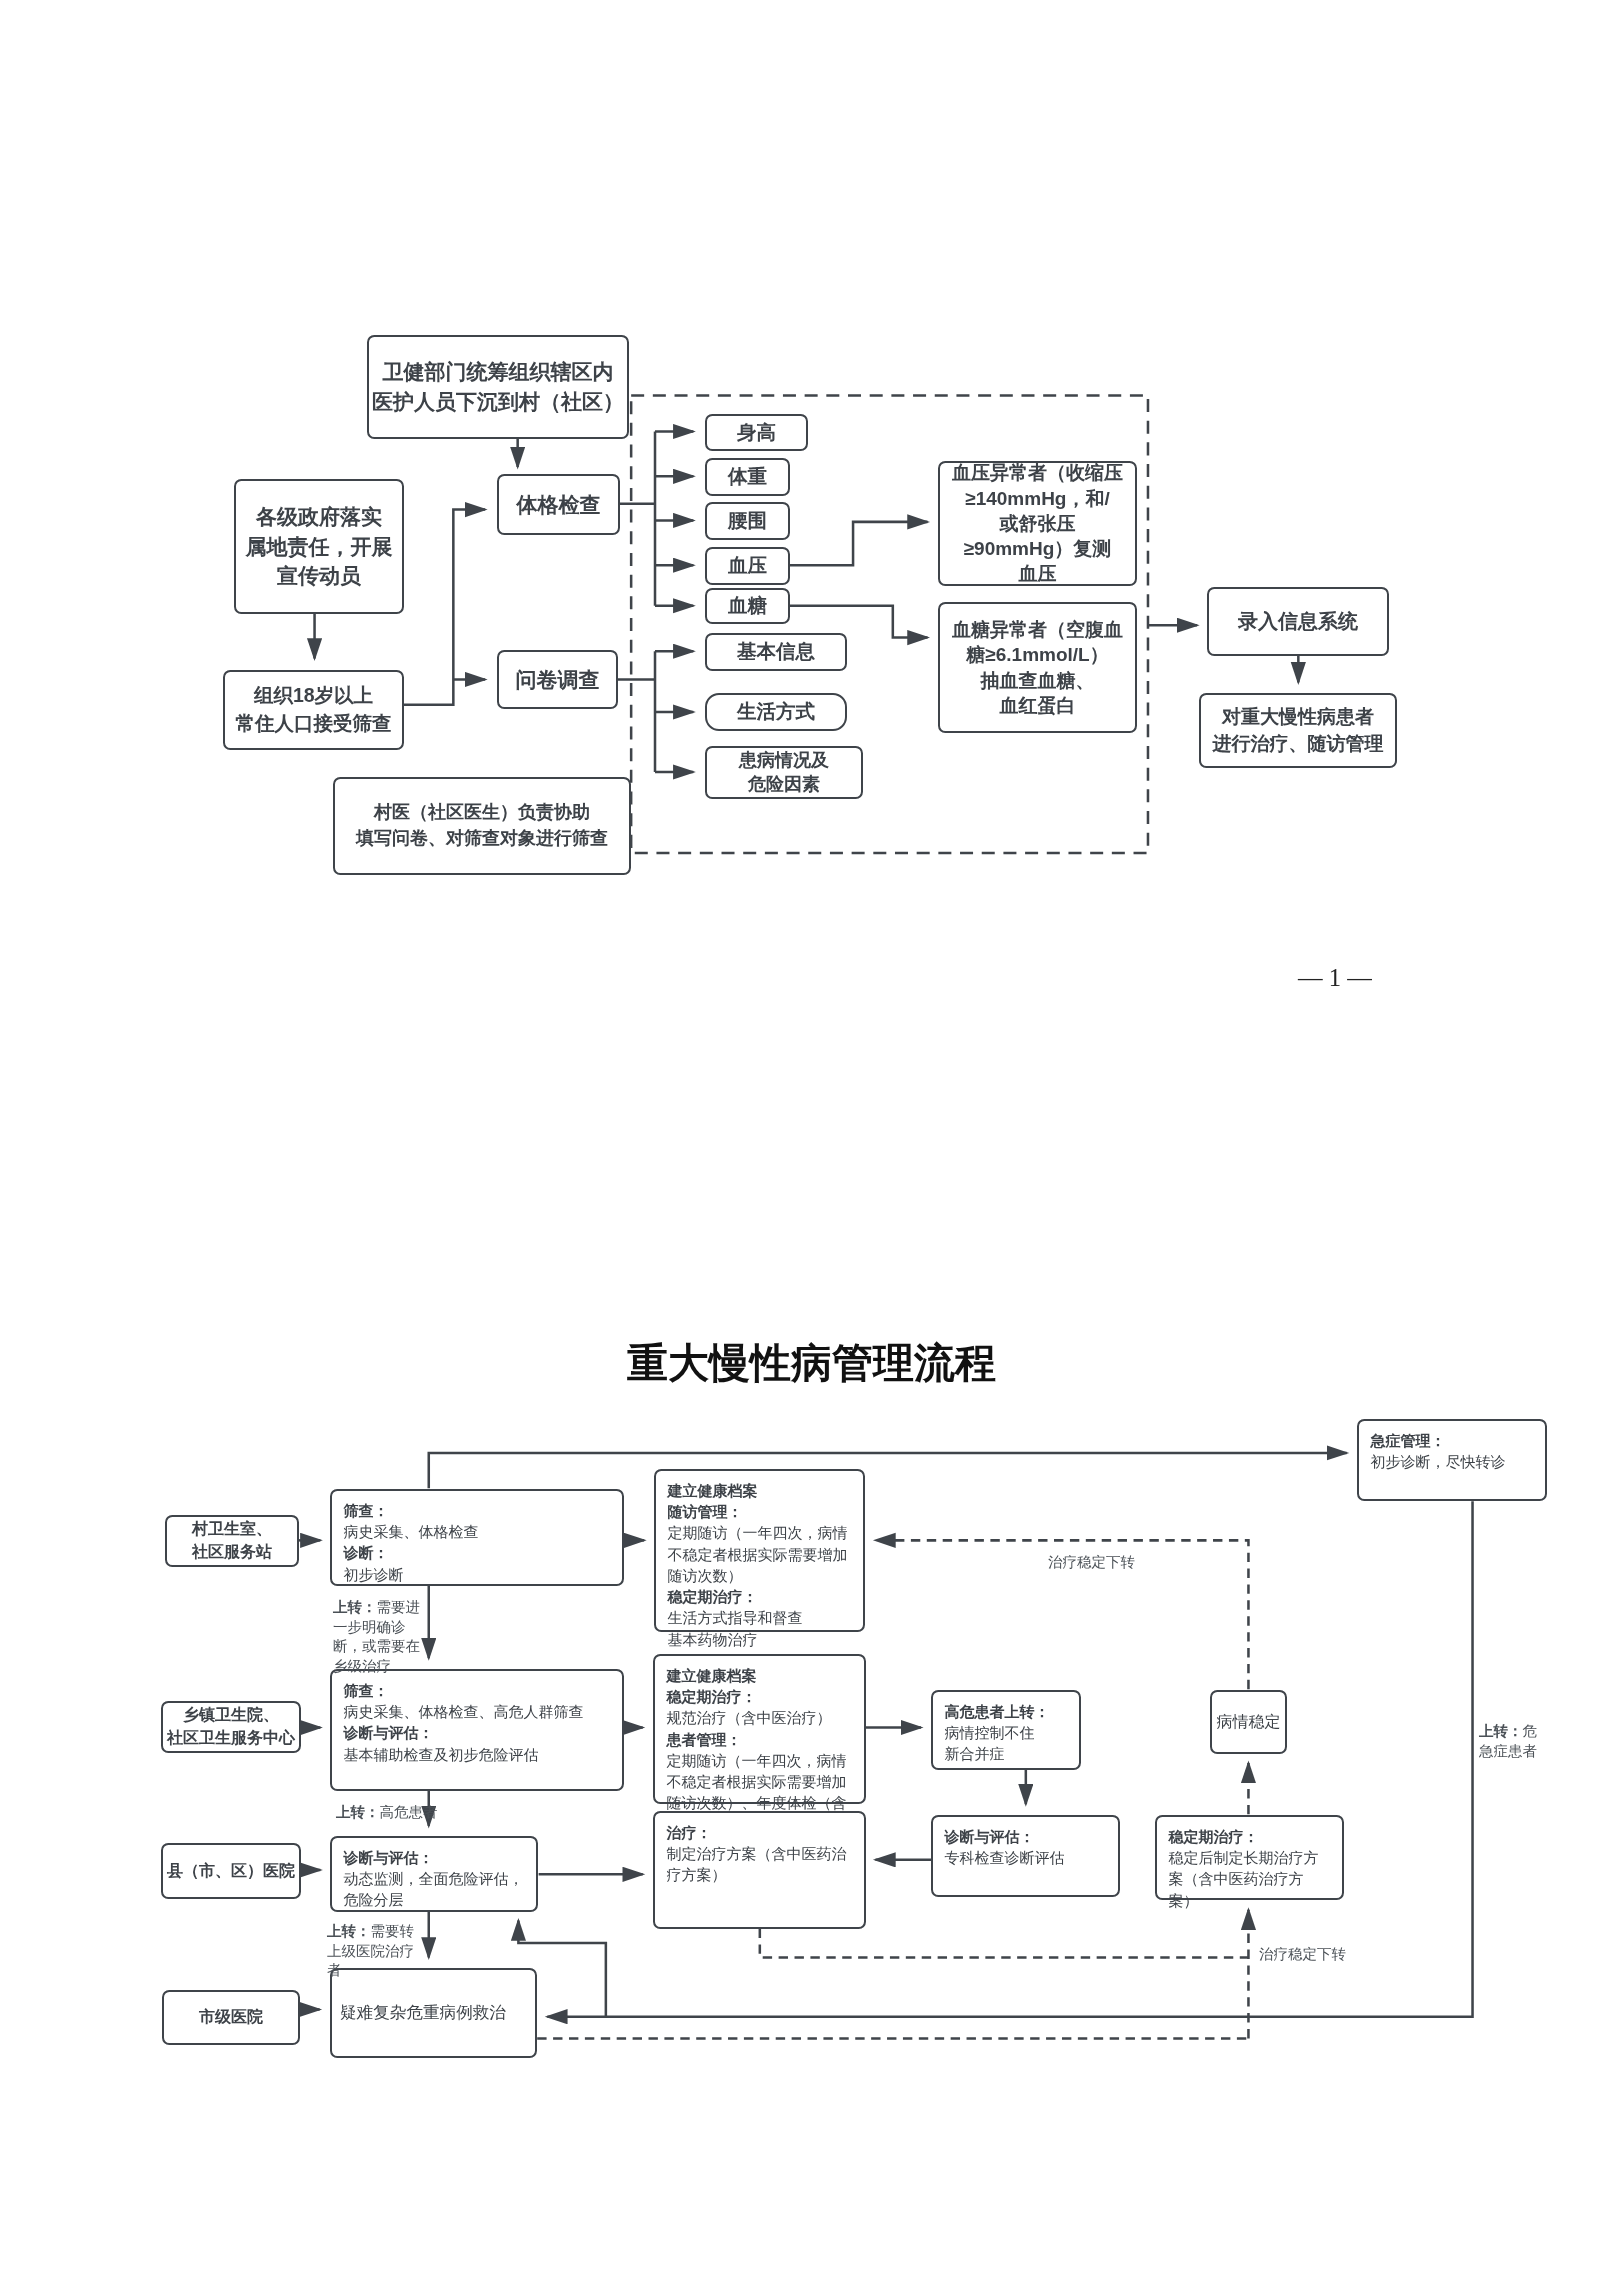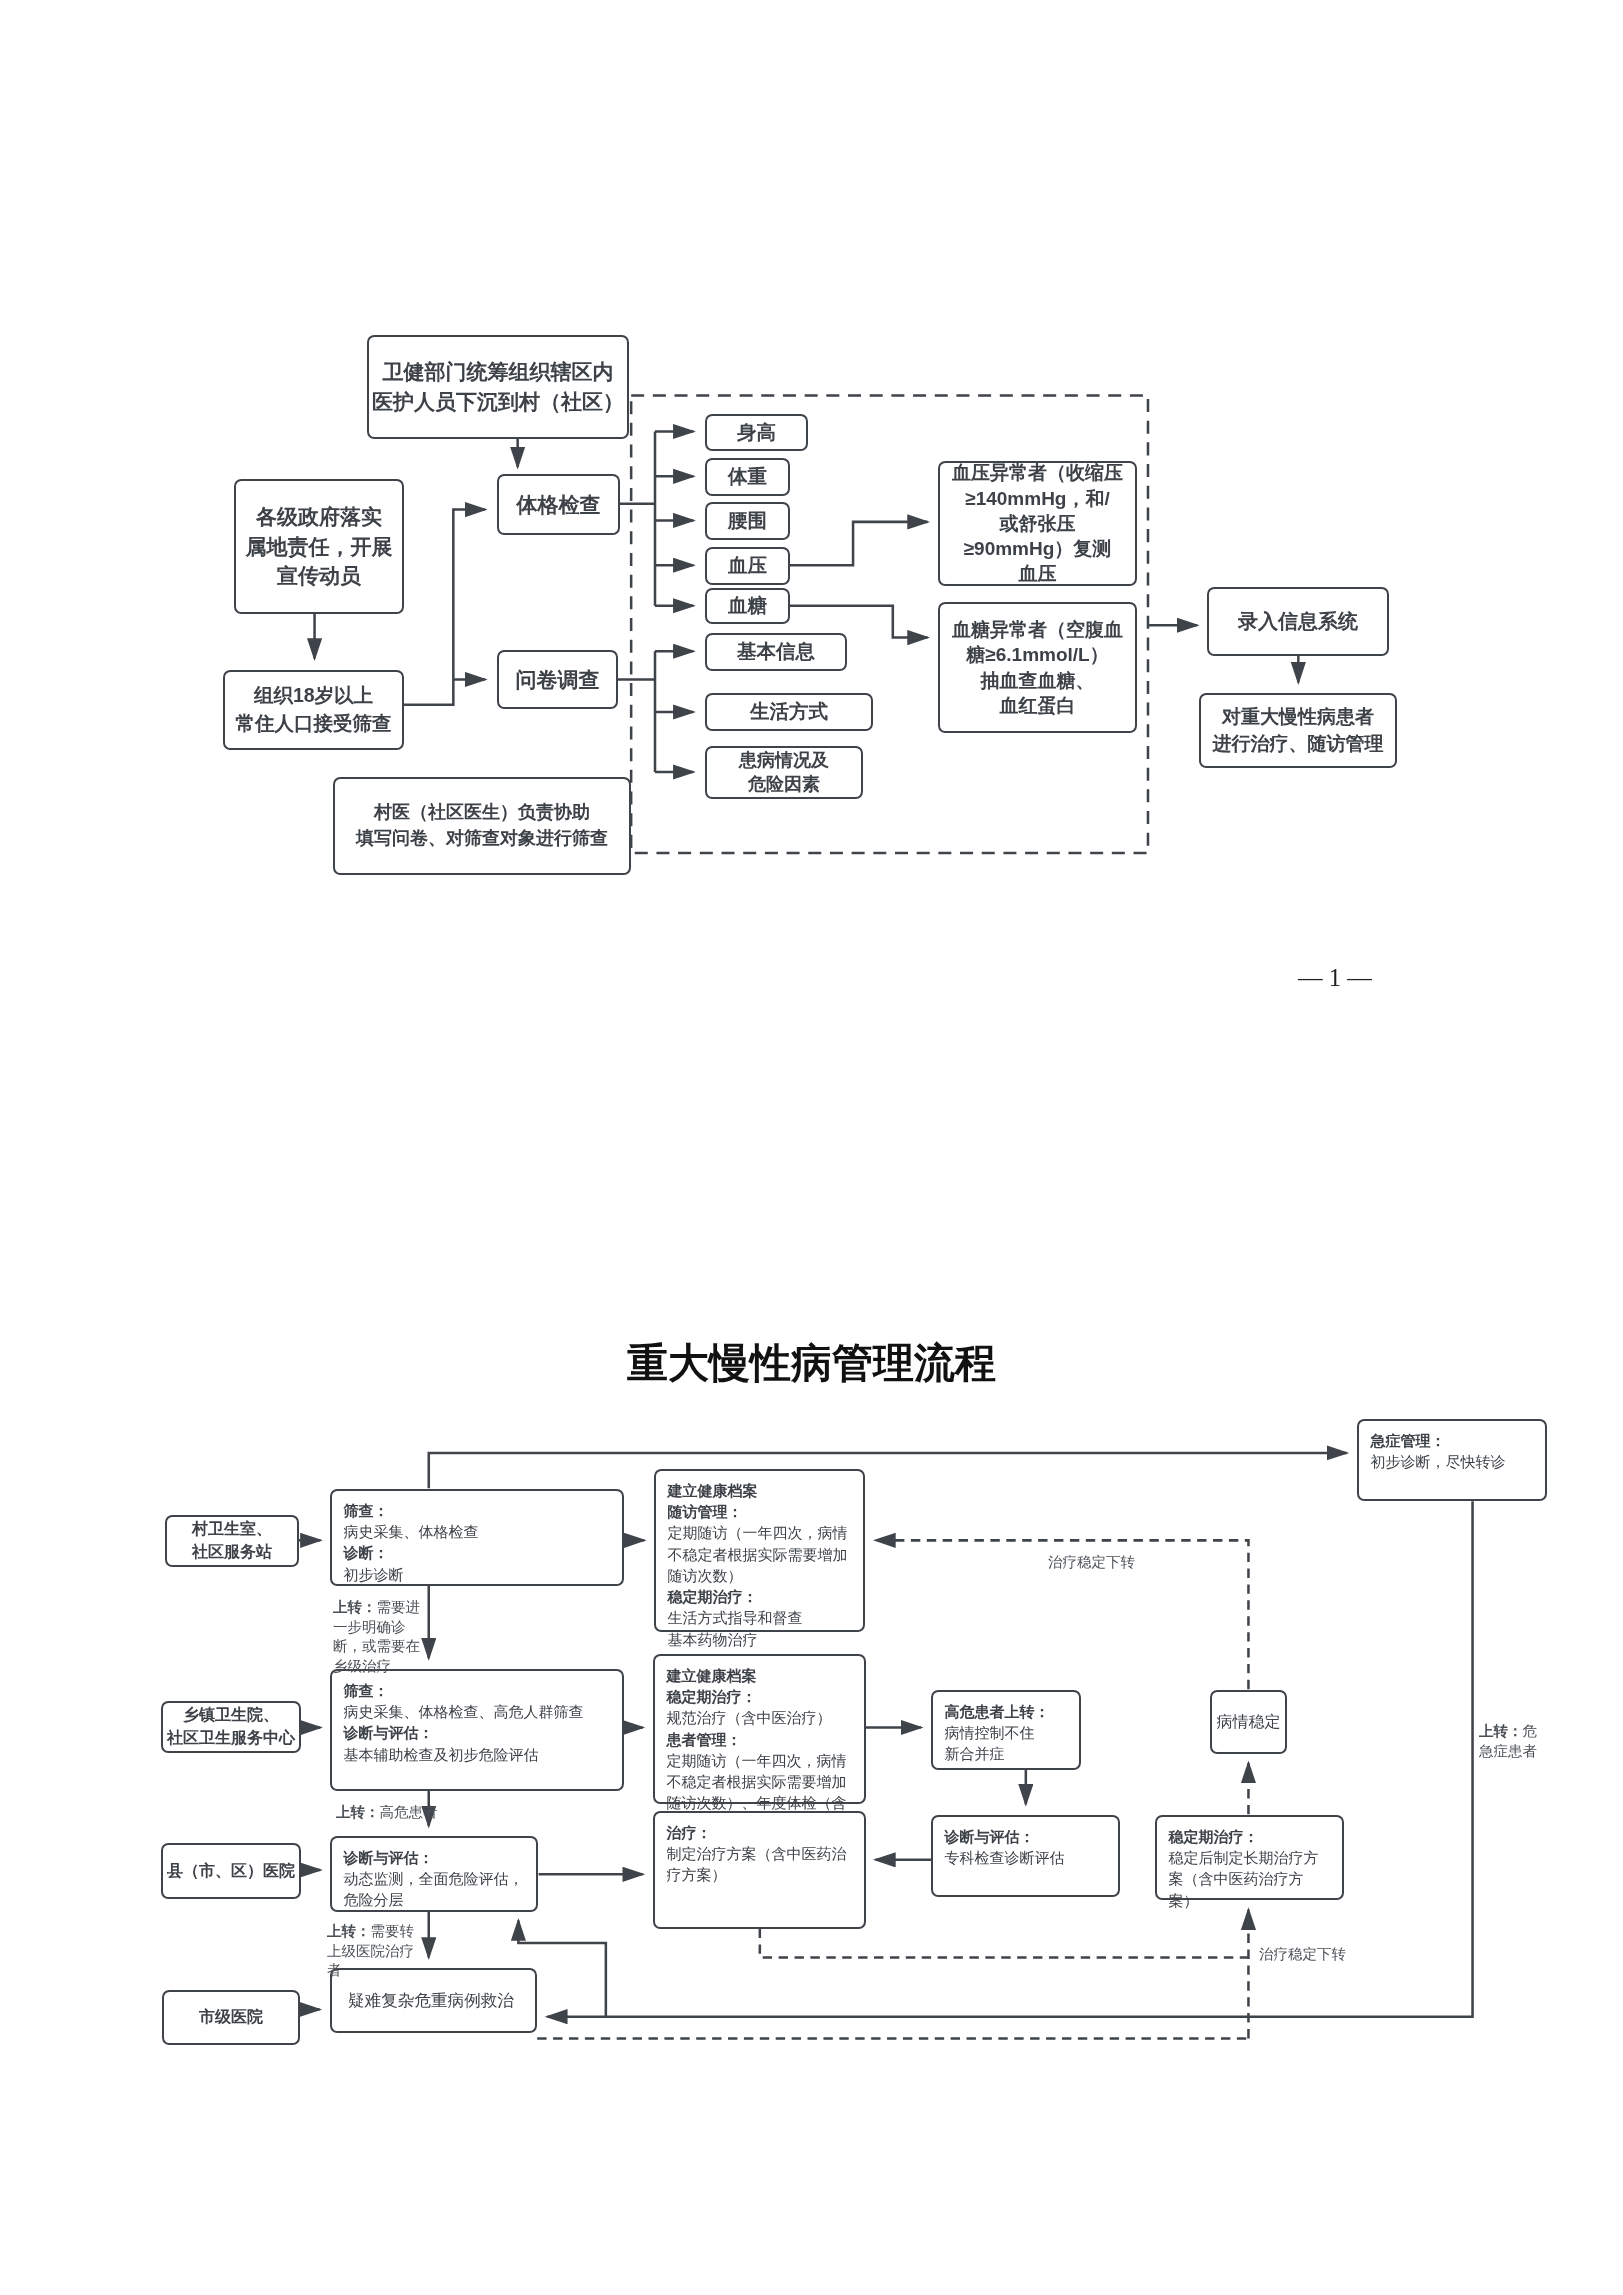--- a/index.html
+++ b/index.html
@@ -97,21 +97,21 @@
 常住人口接受筛查</div>
   <div class="box center c1s pre" style="left:333px;top:777px;width:298px;height:98px;font-size:18px;">村医（社区医生）负责协助
 填写问卷、对筛查对象进行筛查</div>
 
   <div class="box center c1s" style="left:705px;top:414px;width:103px;height:37px;">身高</div>
   <div class="box center c1s" style="left:705px;top:458px;width:85px;height:38px;">体重</div>
   <div class="box center c1s" style="left:705px;top:502px;width:85px;height:38px;">腰围</div>
   <div class="box center c1s" style="left:705px;top:547px;width:85px;height:38px;">血压</div>
   <div class="box center c1s" style="left:705px;top:588px;width:85px;height:36px;">血糖</div>
   <div class="box center c1s" style="left:705px;top:633px;width:142px;height:38px;">基本信息</div>
-  <div class="box center c1s" style="left:705px;top:693px;width:168px;height:38px;">生活方式</div>
+  <div class="box center c1s" style="left:705px;top:693px;width:142px;height:38px;border-radius:14px;">生活方式</div>
   <div class="box center c1s pre" style="left:705px;top:746px;width:158px;height:53px;font-size:18px;line-height:1.3;">患病情况及
 危险因素</div>
 
   <div class="box center c1s pre" style="left:938px;top:461px;width:199px;height:125px;font-size:19px;line-height:1.33;">血压异常者（收缩压
 ≥140mmHg，和/
 或舒张压
 ≥90mmHg）复测
 血压</div>
   <div class="box center c1s pre" style="left:938px;top:602px;width:199px;height:131px;font-size:19px;line-height:1.33;">血糖异常者（空腹血
 糖≥6.1mmol/L）
@@ -181,21 +181,21 @@
   </div>
   <div class="box c2" style="left:931px;top:1815px;width:189px;height:82px;">
     <div class="h">诊断与评估：</div>
     <div class="b">专科检查诊断评估</div>
   </div>
   <div class="box c2" style="left:1155px;top:1815px;width:189px;height:85px;">
     <div class="h">稳定期治疗：</div>
     <div class="b">稳定后制定长期治疗方案（含中医药治疗方案）</div>
   </div>
 
-  <div class="box center" style="left:330px;top:1968px;width:207px;height:65px;font-size:16.6px;justify-content:center;align-items:flex-start;padding-left:16px;">疑难复杂危重病例救治</div>
+  <div class="box center" style="left:330px;top:1968px;width:207px;height:90px;font-size:16.6px;justify-content:center;align-items:flex-start;padding-left:8px;">疑难复杂危重病例救治</div>
 
   <div class="lbl" style="left:333px;top:1598px;width:93px;">
     <span class="bp">上转：</span><span>需要进一步明确诊断，或需要在乡级治疗</span>
   </div>
   <div class="lbl" style="left:336px;top:1803px;width:145px;">
     <span class="bp">上转：</span><span>高危患者</span>
   </div>
   <div class="lbl" style="left:327px;top:1922px;width:88px;">
     <span class="bp">上转：</span><span>需要转上级医院治疗者</span>
   </div>

